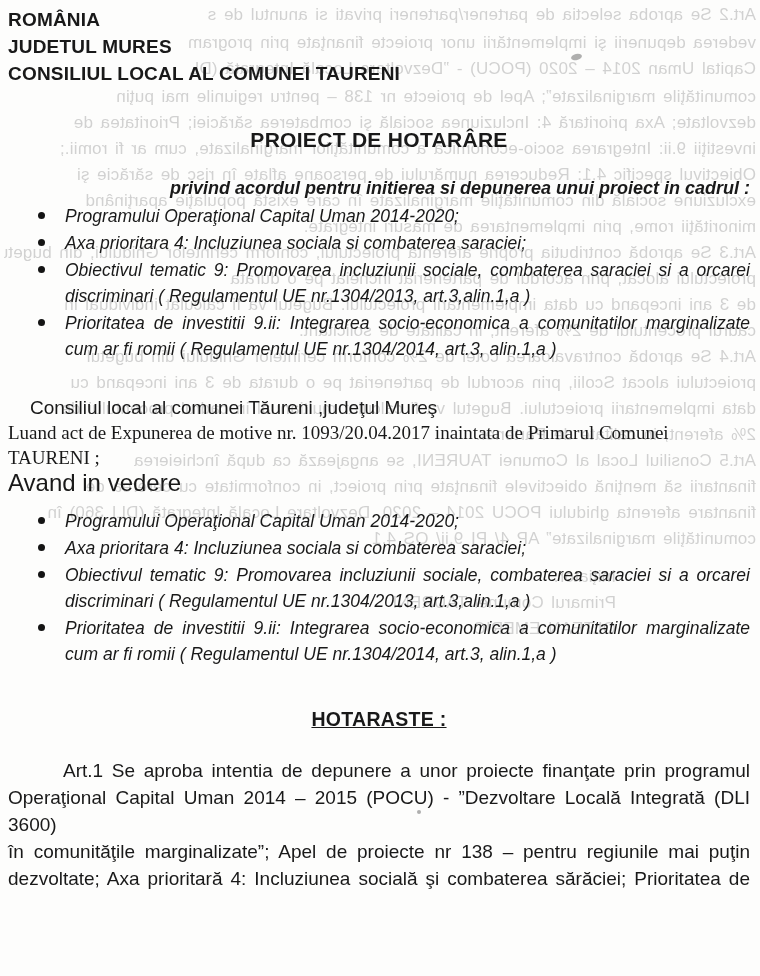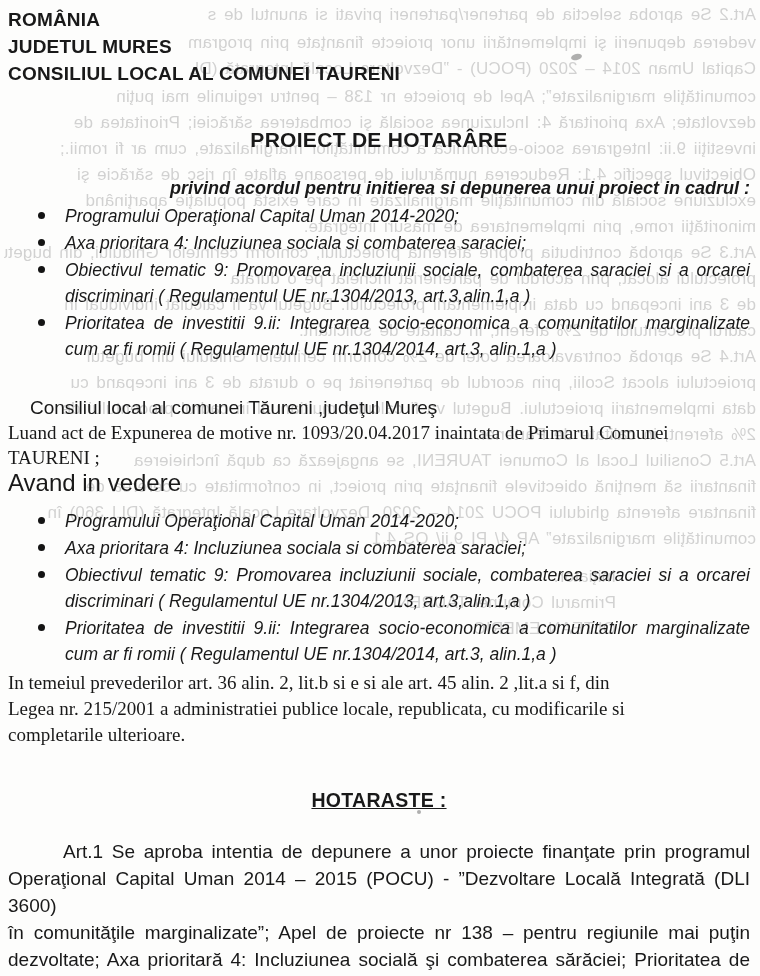--- a/index.html
+++ b/index.html
@@ -150,25 +150,20 @@
       </li>
       <li>
         <span class="dot"></span>
         <div>
             <div class="jline">Prioritatea de investitii 9.ii: Integrarea socio-economica a comunitatilor marginalizate</div>
             <div class="jline last">cum ar fi romii ( Regulamentul UE nr.1304/2014, art.3, alin.1,a )</div>
           </div>
       </li>
     </ul>
 
-    <div class="legal ragged">
-        <div class="jline">In temeiul prevederilor art. 36 alin. 2, lit.b si e si ale art. 45 alin. 2 ,lit.a si f, din</div>
-        <div class="jline">Legea nr. 215/2001 a administratiei publice locale, republicata, cu modificarile si</div>
-        <div class="jline last">completarile ulterioare.</div>
-      </div>
 
     <div class="hot">HOTARASTE :</div>
 
     <div class="art1">
         <div class="jline">Art.1 Se aproba intentia de depunere a unor proiecte finanţate prin programul</div>
         <div class="jline">Operaţional Capital Uman 2014 – 2015 (POCU) - ”Dezvoltare Locală Integrată (DLI 3600)</div>
         <div class="jline">în comunităţile marginalizate”; Apel de proiecte nr 138 – pentru regiunile mai puţin</div>
         <div class="jline">dezvoltate; Axa prioritară 4: Incluziunea socială şi combaterea sărăciei; Prioritatea de</div>
       </div>
 

